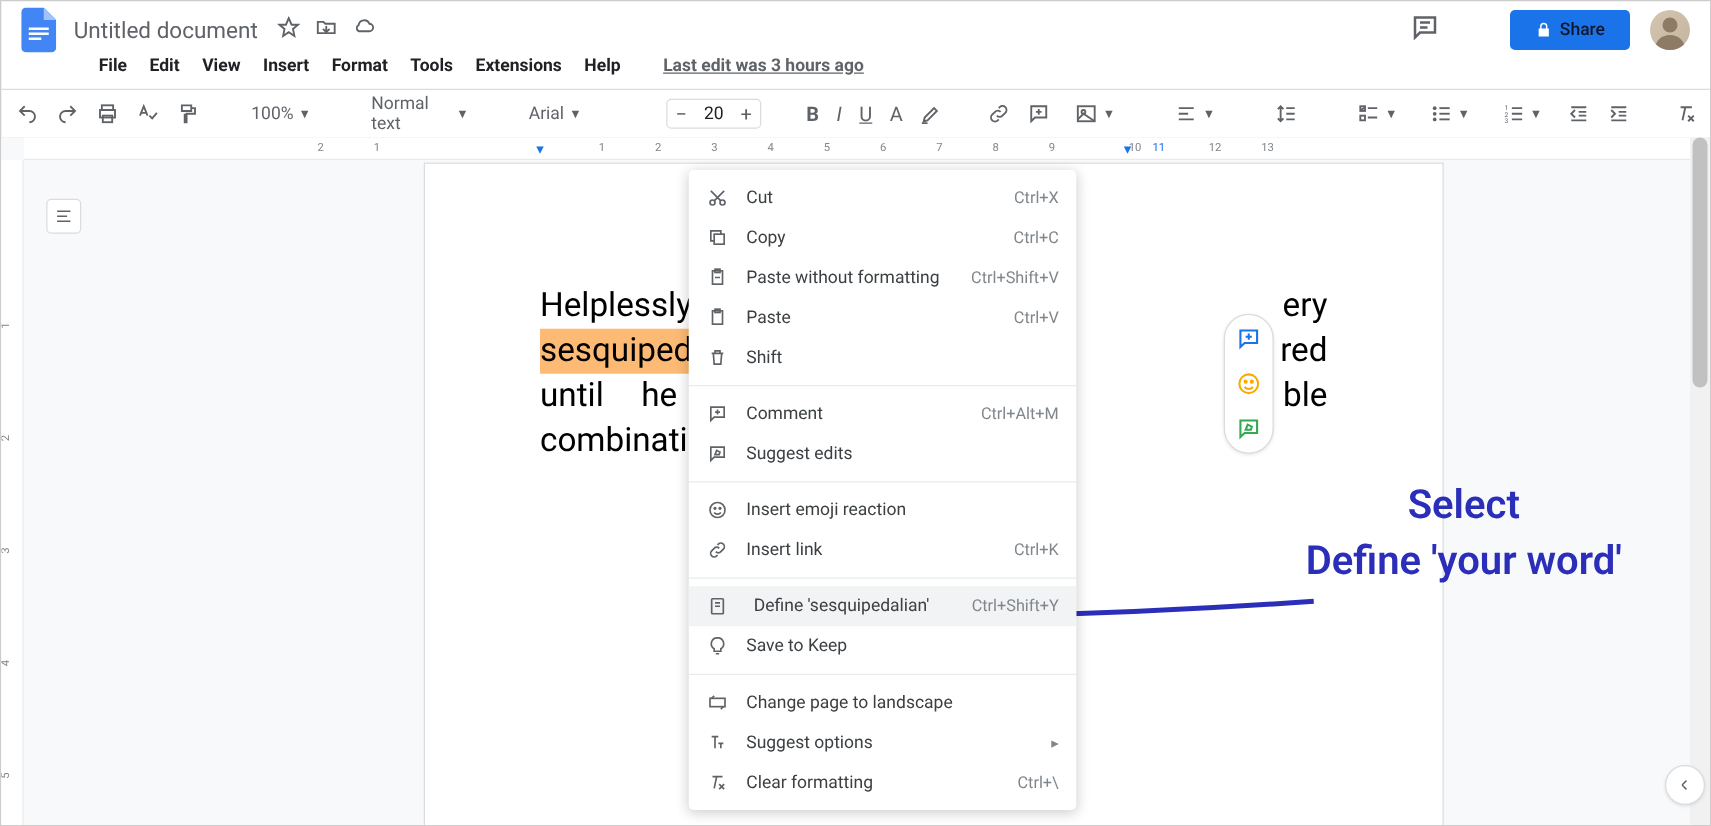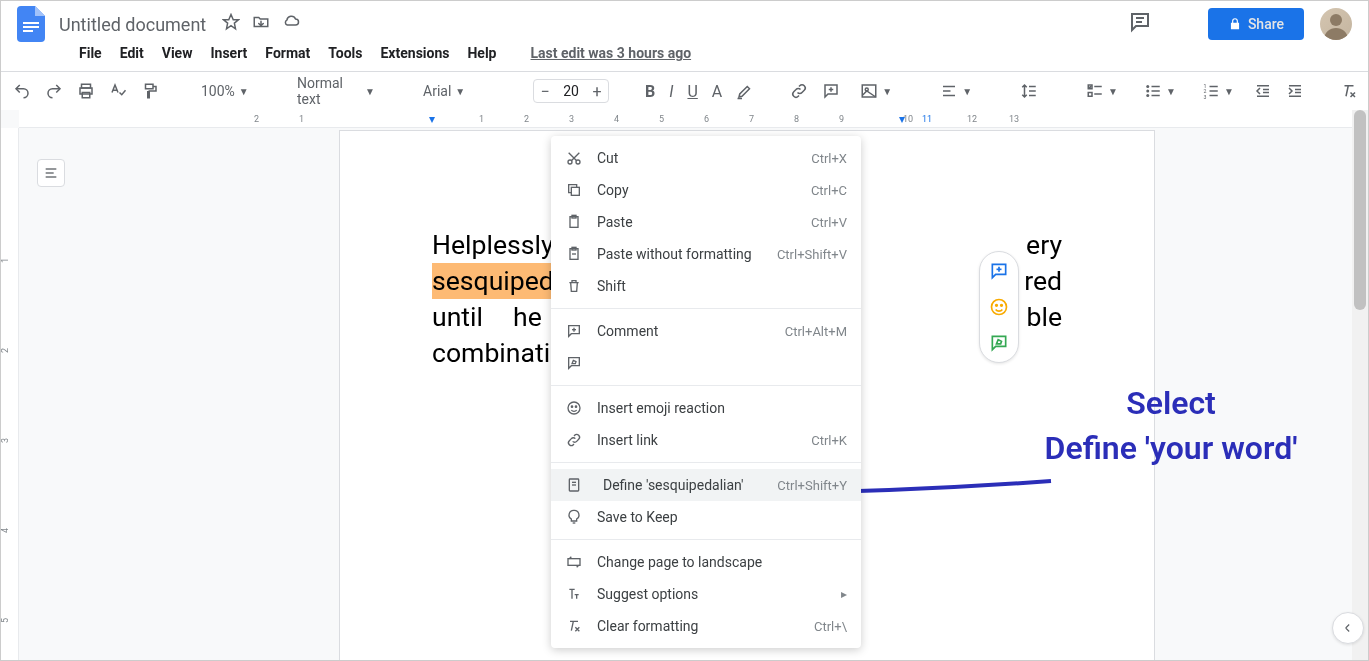--- a/index.html
+++ b/index.html
@@ -4,21 +4,21 @@
 <style>
 * { margin: 0; padding: 0; box-sizing: border-box; font-family: "Google Sans", Roboto, Arial, sans-serif; }
 body { width: 1369px; height: 661px; overflow: hidden; background: #fff; position: relative; border: 1px solid #ccc; }
 
 .titlebar { display: flex; align-items: center; padding: 8px 16px 0 10px; height: 38px; }
 .logo { width: 40px; height: 40px; display: flex; align-items: center; justify-content: center; margin-right: 8px; }
 .doc-title { font-size: 18px; color: #5f6368; font-weight: 400; margin-right: 8px; }
 .title-icons { display: flex; gap: 12px; color: #5f6368; margin-left: 8px; }
 .title-icons span { cursor: pointer; }
 .title-right { margin-left: auto; display: flex; align-items: center; gap: 16px; }
-.share-btn { background: #1a73e8; color: #e5e5e5; border: none; border-radius: 4px; padding: 8px 20px; font-size: 14px; font-weight: 500; display: flex; align-items: center; gap: 6px; cursor: pointer; margin-left: 40px; }
+.share-btn { background: #1a73e8; color: #0f172a; border: none; border-radius: 4px; padding: 8px 20px; font-size: 14px; font-weight: 500; display: flex; align-items: center; gap: 6px; cursor: pointer; margin-left: 40px; }
 .avatar { width: 32px; height: 32px; border-radius: 50%; background: linear-gradient(135deg,#d4c5b0,#c4b5a0); display:flex; align-items:center; justify-content:center; overflow:hidden; }
 
 .menubar { display: flex; align-items: center; padding: 2px 16px 6px 70px; font-size: 14px; color: #202124; gap: 2px; }
 .menubar span { padding: 4px 8px; cursor: pointer; border-radius: 4px; font-weight: bold; }
 .last-edit { color: #5f6368; text-decoration: underline; margin-left: 16px; cursor: pointer; }
 
 .toolbar { display: flex; align-items: center; padding: 4px 12px; border-top: 1px solid #dadce0; border-bottom: 1px solid #dadce0; height: 40px; gap: 14px; color: #5f6368; }
 .tb-btn { width: 28px; height: 28px; display: flex; align-items: center; justify-content: center; cursor: pointer; border-radius: 4px; font-size: 16px; }
 .tb-sep { width: 1px; height: 20px; background: #dadce0; margin: 0 4px; }
 .tb-dropdown { display: flex; align-items: center; padding: 2px 6px; cursor: pointer; font-size: 14px; gap: 4px; border-radius: 4px; }
@@ -414,35 +414,35 @@
         </svg>
       </span>
       <span class="cm-label">Copy</span>
       <span class="cm-shortcut">Ctrl+C</span>
     </div>
   <div class="cm-item">
       <span class="cm-icon">
         <svg width="16" height="16" viewBox="0 0 24 24" fill="none" stroke="#5f6368" stroke-width="2">
           <rect x="6" y="4" width="12" height="16"></rect>
           <rect x="9" y="2" width="6" height="4"></rect>
+          <line x1="9" y1="12" x2="15" y2="12"></line>
+        </svg>
+      </span>
+      <span class="cm-label">Paste without formatting</span>
+      <span class="cm-shortcut">Ctrl+Shift+V</span>
+    </div>
+  <div class="cm-item">
+      <span class="cm-icon">
+        <svg width="16" height="16" viewBox="0 0 24 24" fill="none" stroke="#5f6368" stroke-width="2">
+          <rect x="6" y="4" width="12" height="16"></rect>
+          <rect x="9" y="2" width="6" height="4"></rect>
         </svg>
       </span>
       <span class="cm-label">Paste</span>
       <span class="cm-shortcut">Ctrl+V</span>
-    </div>
-  <div class="cm-item">
-      <span class="cm-icon">
-        <svg width="16" height="16" viewBox="0 0 24 24" fill="none" stroke="#5f6368" stroke-width="2">
-          <rect x="6" y="4" width="12" height="16"></rect>
-          <rect x="9" y="2" width="6" height="4"></rect>
-          <line x1="9" y1="12" x2="15" y2="12"></line>
-        </svg>
-      </span>
-      <span class="cm-label">Paste without formatting</span>
-      <span class="cm-shortcut">Ctrl+Shift+V</span>
     </div>
   <div class="cm-item">
       <span class="cm-icon">
         <svg width="16" height="16" viewBox="0 0 24 24" fill="none" stroke="#5f6368" stroke-width="2">
           <path d="M5 7h14M9 7V4h6v3M7 7l1 13h8l1-13"></path>
         </svg>
       </span>
       <span class="cm-label">Shift</span>
     </div>
   <div class="cm-sep"></div>
@@ -457,20 +457,21 @@
       <span class="cm-label">Comment</span>
       <span class="cm-shortcut">Ctrl+Alt+M</span>
     </div>
   <div class="cm-item">
       <span class="cm-icon">
         <svg width="16" height="16" viewBox="0 0 24 24" fill="none" stroke="#5f6368" stroke-width="2">
           <path d="M4 4h16v12H8l-4 4z"></path>
           <path d="M9 13l2-5 4 2-1 3z"></path>
         </svg>
       </span>
+      <span class="cm-label">Suggest edits</span>
     </div>
   <div class="cm-sep"></div>
   <div class="cm-item">
       <span class="cm-icon">
         <svg width="16" height="16" viewBox="0 0 24 24" fill="none" stroke="#5f6368" stroke-width="2">
           <circle cx="12" cy="12" r="9"></circle>
           <circle cx="9" cy="10" r="1" fill="#5f6368"></circle>
           <circle cx="15" cy="10" r="1" fill="#5f6368"></circle>
           <path d="M8 15c1 1.5 2.5 2 4 2s3-.5 4-2"></path>
         </svg>

